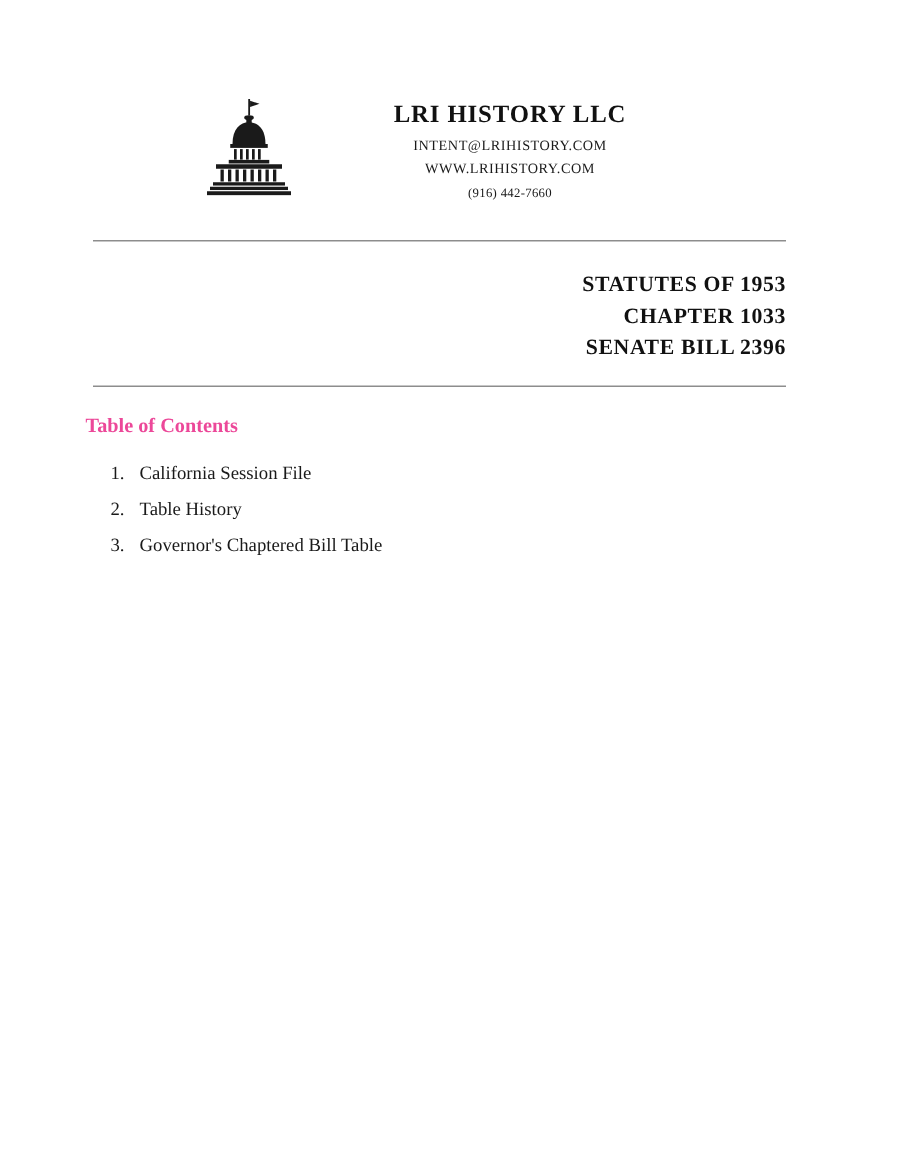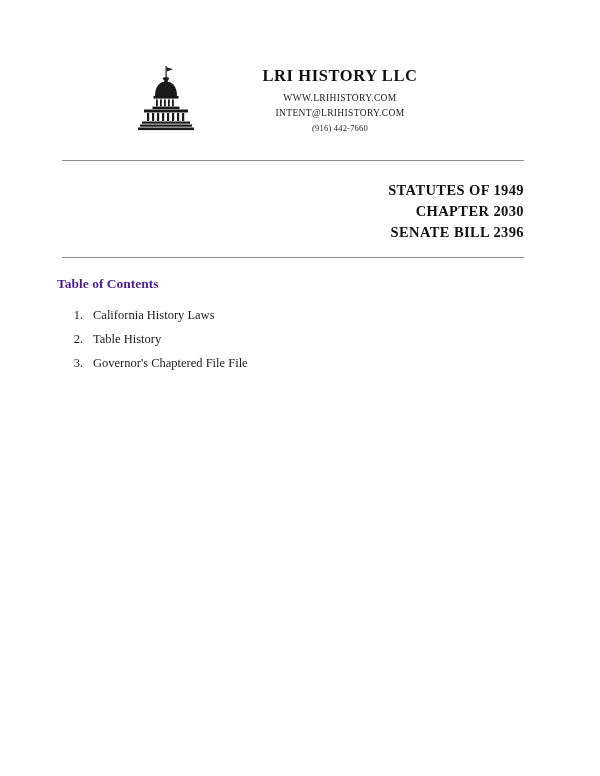--- a/index.html
+++ b/index.html
@@ -95,21 +95,21 @@
   .title-line { display: block; }
 
   
   .toc-heading {
     position: absolute;
     top: 276px;
     left: 57px;
     font-family: "Liberation Serif", serif;
     font-weight: bold;
     font-size: 13.5px;
-    color: #4c1d95;
+    color: #ec4899;
   }
   .toc-list {
     position: absolute;
     top: 303px;
     left: 57px;
     width: 440px;
     margin: 0;
     padding: 0;
     list-style: none;
   }
@@ -170,45 +170,45 @@
           <rect x="52" y="51" width="2.2" height="8"></rect>
 
           <rect x="12" y="59.5" width="48" height="2.2"></rect>
           <rect x="10" y="62.5" width="52" height="2.2"></rect>
           <rect x="8" y="65.5" width="56" height="2.6"></rect>
         </g>
       </svg>
     </div>
     <div class="org-block">
       <div class="org-name">LRI HISTORY LLC</div>
+      <div class="org-line">INTENT@LRIHISTORY.COM</div>
       <div class="org-line">WWW.LRIHISTORY.COM</div>
-      <div class="org-line">INTENT@LRIHISTORY.COM</div>
       <div class="org-phone">(916) 442-7660</div>
     </div>
   </div>
 
   <div class="rule rule-top"></div>
 
   <div class="title-block">
-    <span class="title-line">STATUTES OF 1949</span>
-    <span class="title-line">CHAPTER  2030</span>
+    <span class="title-line">STATUTES OF 1953</span>
+    <span class="title-line">CHAPTER  1033</span>
     <span class="title-line">SENATE BILL 2396</span>
   </div>
 
   <div class="rule rule-bottom"></div>
 
   <div class="toc-heading">Table of Contents</div>
   <ul class="toc-list">
     <li class="toc-item">
       <span class="toc-num">1.</span>
-      <span class="toc-label">California History Laws</span>
+      <span class="toc-label">California Session File</span>
     </li>
     <li class="toc-item">
       <span class="toc-num">2.</span>
       <span class="toc-label">Table History</span>
     </li>
     <li class="toc-item">
       <span class="toc-num">3.</span>
-      <span class="toc-label">Governor's Chaptered File File</span>
+      <span class="toc-label">Governor's Chaptered Bill Table</span>
     </li>
   </ul>
 
 </div>
 
 </body></html>

